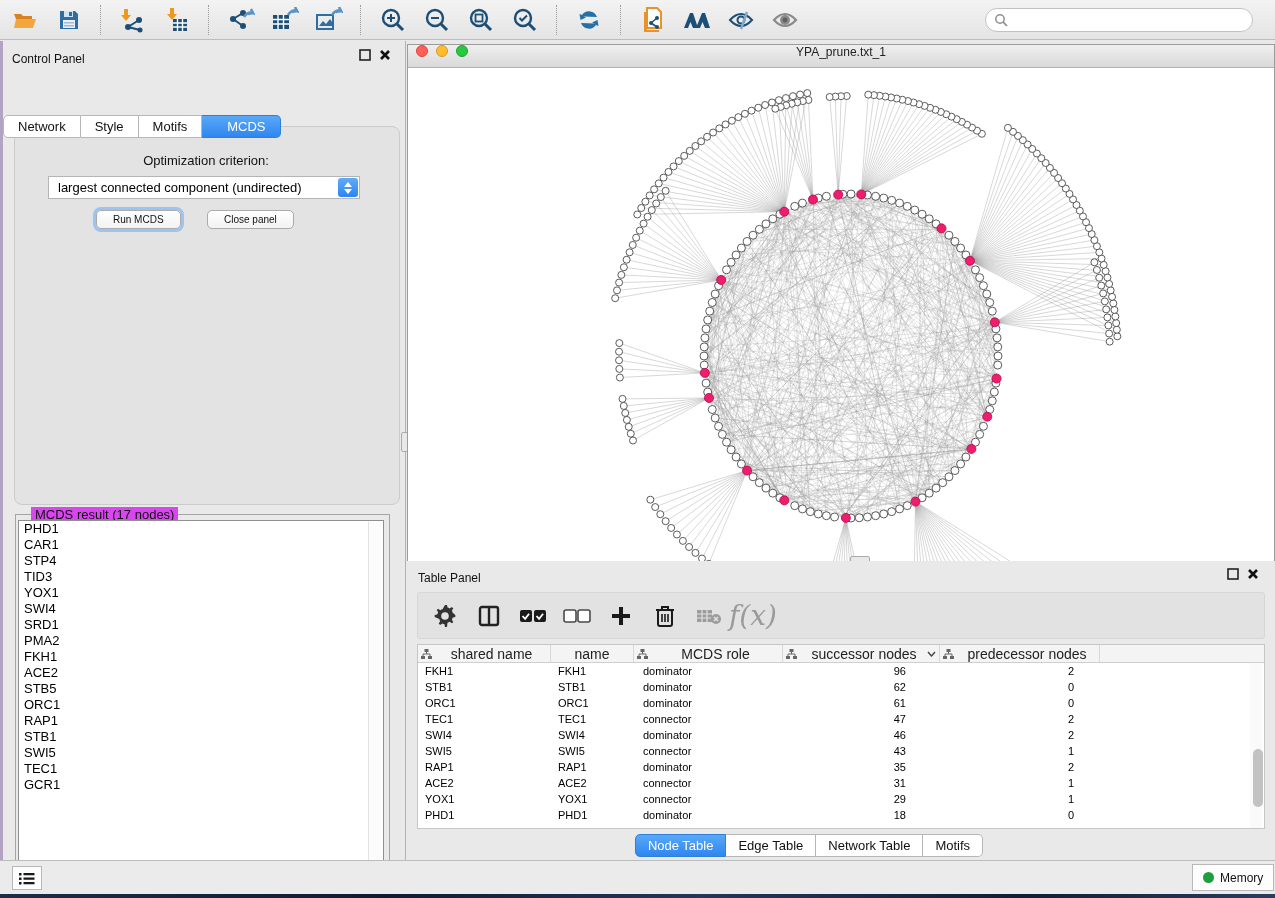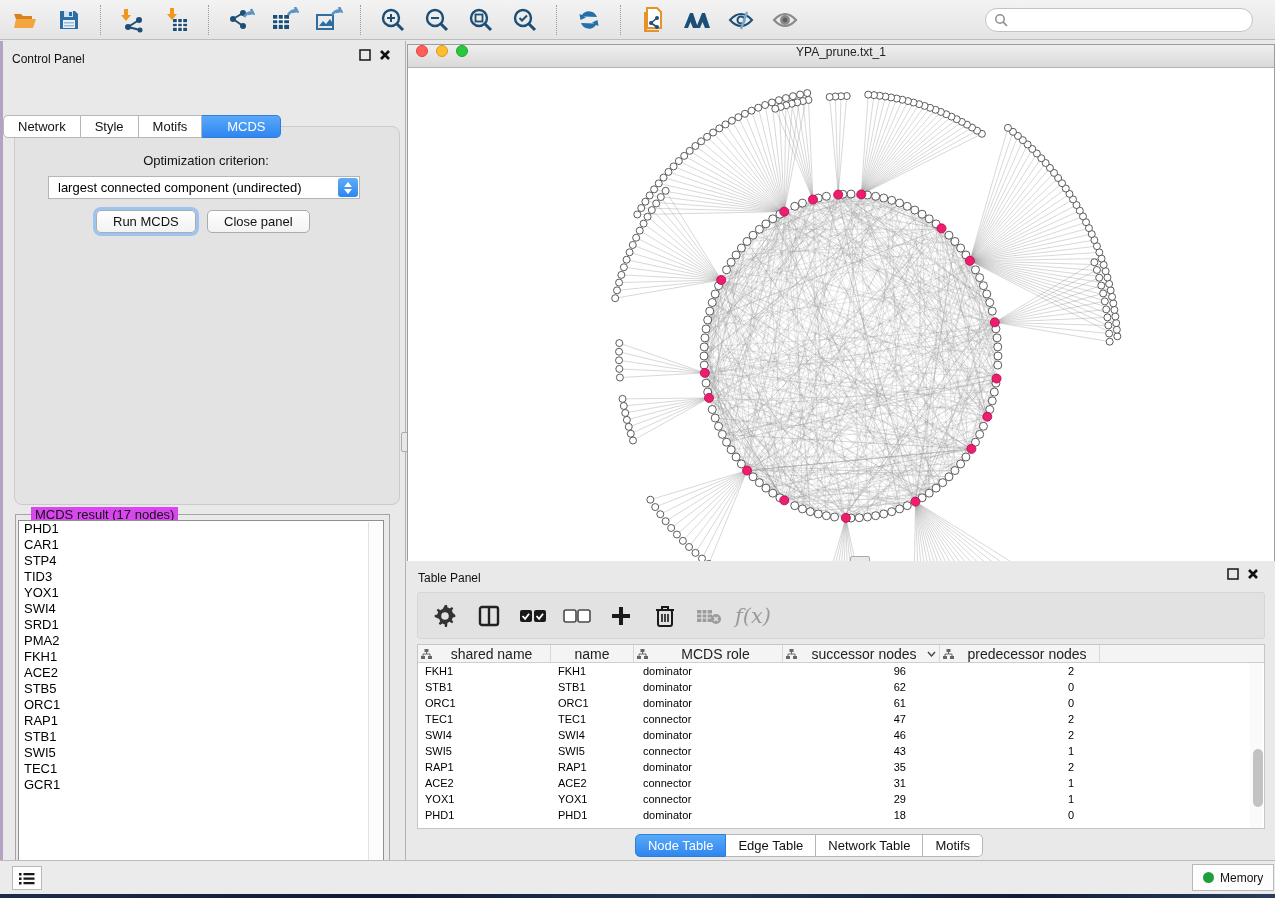--- a/index.html
+++ b/index.html
@@ -42,21 +42,21 @@
     border:1px solid #b5b5b5;border-radius:0;display:flex;align-items:center;box-sizing:border-box;}
   #opt-select .val{flex:1;font-size:13px;padding-left:9px;white-space:nowrap;}
   #opt-stepper{width:20px;height:19px;margin-right:1px;border-radius:3px;
     background:linear-gradient(#5facf9,#2e85f0);display:flex;flex-direction:column;
     align-items:center;justify-content:center;gap:2px;}
   .tri-up{width:0;height:0;border-left:4px solid transparent;border-right:4px solid transparent;
     border-bottom:5px solid #fff;}
   .tri-dn{width:0;height:0;border-left:4px solid transparent;border-right:4px solid transparent;
     border-top:5px solid #fff;}
   .btn{background:linear-gradient(#ffffff,#f2f2f2);border:1px solid #ababab;border-radius:5px;
-    font-size:13px;padding:3px 16px;color:#111;font-family:"Liberation Sans",sans-serif;}
+    font-size:10px;padding:3px 16px;color:#111;font-family:"Liberation Sans",sans-serif;}
   #run-btn{left:93px;top:169px;box-shadow:0 0 0 3px rgba(110,175,250,.6);}
   #close-btn{left:204px;top:169px;}
   
   #mcds-group{left:12px;top:473px;width:373px;height:364px;border:1px solid #a5a5a5;}
   #mcds-legend{left:28px;top:466px;background:#d946ef;padding:0 4px;font-size:13px;color:#111;}
   #mcds-list{left:15px;top:479px;width:366px;height:355px;background:#fff;
     border:1px solid #8f8f8f;overflow:hidden;box-sizing:border-box;}
   .mcds-item{font-size:13px;line-height:16px;padding-left:5px;color:#000;}
   #mcds-scroll{position:absolute;right:1px;top:1px;width:13px;height:353px;background:#fcfcfc;
     border-left:1px solid #e2e2e2;}
@@ -1435,21 +1435,21 @@
       </svg>
   </span>
   <span class="tp-ico">
     <svg width="26" height="20" viewBox="0 0 26 20">
         <rect x="1" y="4" width="15" height="12" fill="#9c9c9c"></rect>
         <path d="M1 8 h15 M1 12 h15 M6 4 v12 M11 4 v12" stroke="#e2e2e2" stroke-width="1.2"></path>
         <circle cx="20" cy="13" r="5" fill="#9c9c9c"></circle>
         <path d="M18 11 l4 4 m0 -4 l-4 4" stroke="#e2e2e2" stroke-width="1.6"></path>
       </svg>
   </span>
-  <span class="tp-ico" style="font-family:'DejaVu Serif',serif;font-style:italic;font-size:21px;color:#9a9a9a;">f(x)</span>
+  <span class="tp-ico" style="font-family:'DejaVu Serif',serif;font-style:italic;font-size:28px;color:#9a9a9a;">f(x)</span>
 </div>
 
 <div id="node-table" class="abs">
   <div id="table-header">
       <div class="hcell c0">
         <svg width="11" height="10" viewBox="0 0 11 10" style="margin-right:4px">
           <rect x="3.5" y="0" width="4" height="3" fill="#666"></rect>
           <rect x="0" y="7" width="4" height="3" fill="#666"></rect>
           <rect x="7" y="7" width="4" height="3" fill="#666"></rect>
           <path d="M5.5 3 v2 M2 7 V5 h7 v2" stroke="#666" fill="none"></path>

